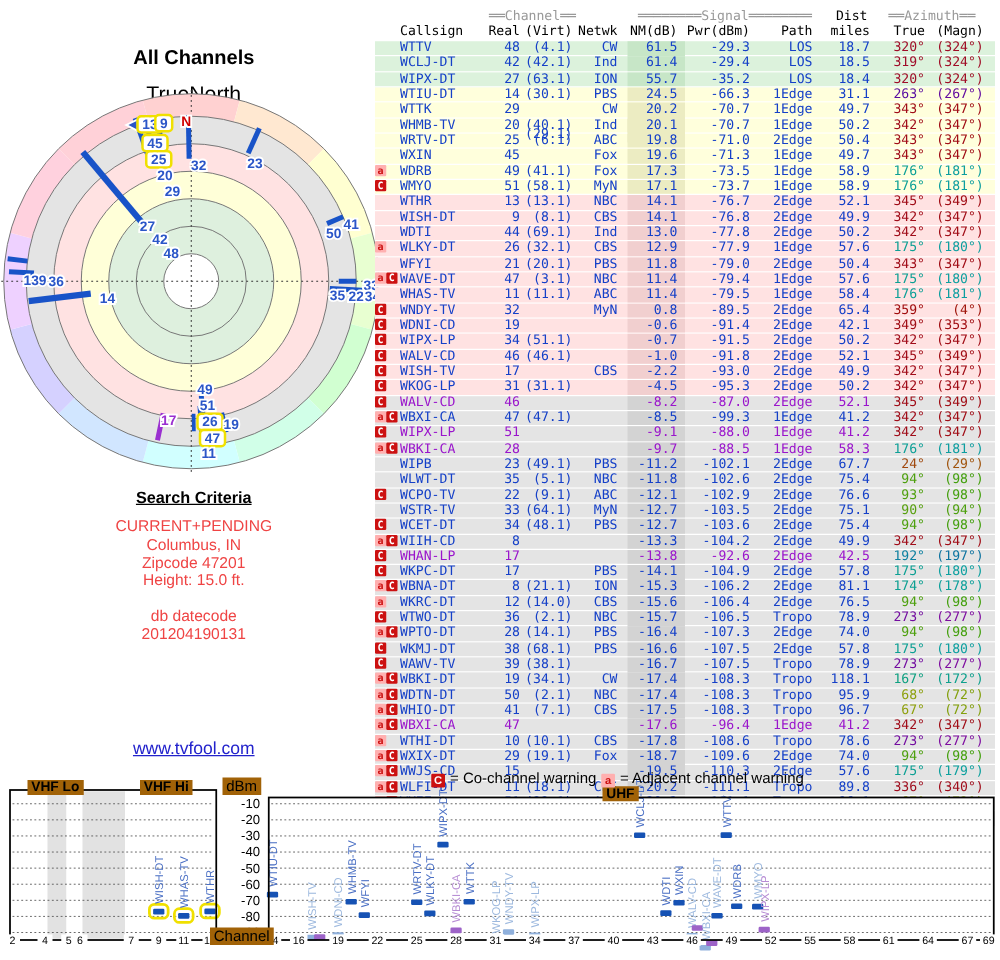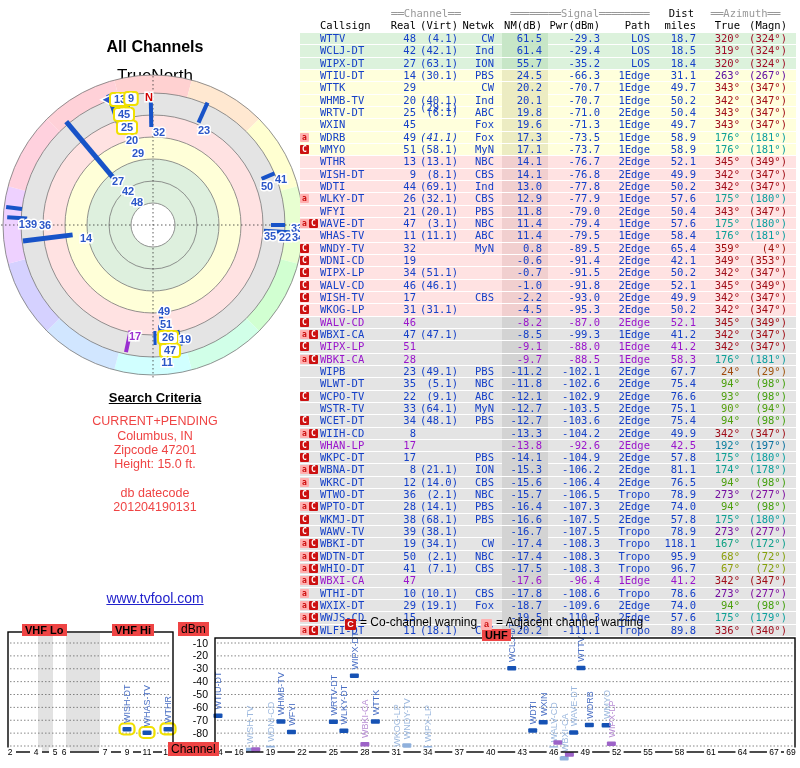--- a/index.html
+++ b/index.html
@@ -33,21 +33,21 @@
   .rowp{background:#ffe2e2;} .rowp .nmcell{background:#f1cfcf;}
   .rowx{background:#e4e4e4;} .rowx .nmcell{background:#d3d3d3;}
   .trow{border-bottom:1px solid #fff;}
   .blue{color:#1540c8;} .an{color:#9a15cc;}
   .wbox{display:inline-block;width:9px;height:9px;line-height:9px;font-size:8px;
     text-align:center;vertical-align:1px;font-weight:bold;border-radius:1px;}
   .wC{background:#cc1111;color:#fff;}
   .wa{background:#ffb0b0;color:#cc1111;}
   
   #plot-svg{position:absolute;left:0;top:615px;}
-  .axlab{position:absolute;font-size:11px;font-weight:bold;color:#000;background:#ef4444;
+  .axlab{position:absolute;font-size:11px;font-weight:bold;color:#000;background:#a16207;
     padding:0 3px;text-align:center;}
   #lab-vhflo{left:22px;top:624px;} #lab-vhfhi{left:112px;top:624px;}
   #lab-uhf{left:482px;top:629px;} #lab-dbm{left:178px;top:622px;font-weight:normal;font-size:12px;}
   #lab-channel{left:168px;top:742px;font-weight:normal;font-size:12px;}
   .legend-item{position:absolute;font-size:12px;color:#000;height:13px;line-height:13px;}
   #legend-c{left:345px;top:616px;} #legend-a{left:481px;top:616px;}
   .lgbox{display:inline-block;width:11px;height:11px;line-height:11px;font-size:9px;
     font-weight:bold;text-align:center;vertical-align:-1px;margin-right:4px;border-radius:1px;}
 </style>
 </head>
@@ -311,21 +311,21 @@
           <span class="c blue rt" style="padding-right: 8px;">-71.3</span>
           <span class="c blue rt" style="padding-right: 8px;">1Edge</span>
           <span class="c blue rt" style="padding-right: 6px;">49.7</span>
           <span class="c  rt" style="padding-right: 2px; color: rgb(160, 13, 25);">343°</span>
           <span class="c  rt" style="padding-right: 2px; color: rgb(160, 13, 22);">(347°)</span>
         </div>
         <div class="trow rowy">
           <span class="c"><span class="wbox wa">a</span></span>
           <span class="c blue" style="padding-left: 2px;">WDRB</span>
           <span class="c blue rt" style="padding-right: 0px;">49</span>
-          <span class="c blue rt" style="padding-right: 4px; font-style: italic;">(41.1)</span>
+          <span class="c blue rt" style="padding-right: 4px;">(41.1)</span>
           <span class="c blue rt" style="padding-right: 8px;">Fox</span>
           <span class="c blue rt nmcell" style="padding-right: 6px;">17.3</span>
           <span class="c blue rt" style="padding-right: 8px;">-73.5</span>
           <span class="c blue rt" style="padding-right: 8px;">1Edge</span>
           <span class="c blue rt" style="padding-right: 6px;">58.9</span>
           <span class="c  rt" style="padding-right: 2px; color: rgb(13, 160, 151);">176°</span>
           <span class="c  rt" style="padding-right: 2px; color: rgb(13, 158, 160);">(181°)</span>
         </div>
         <div class="trow rowy">
           <span class="c"><span class="wbox wC">C</span></span>

